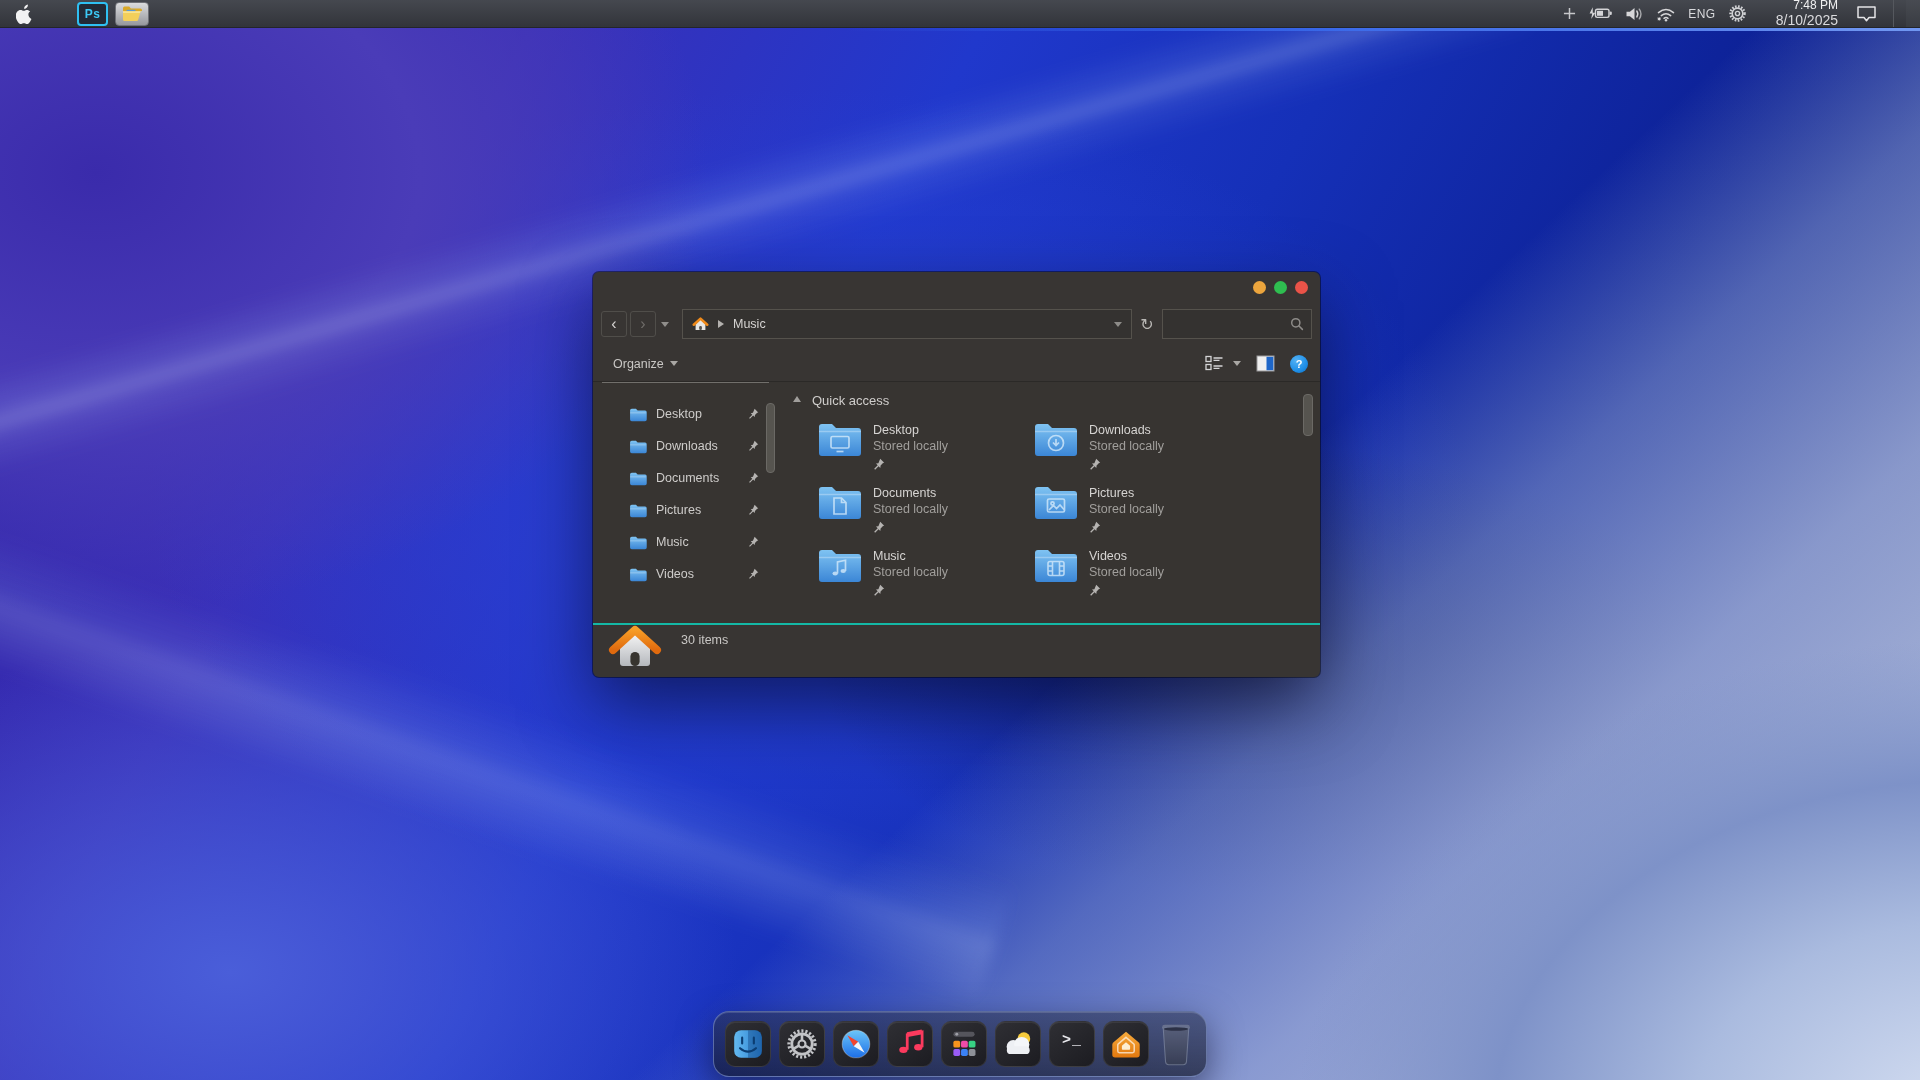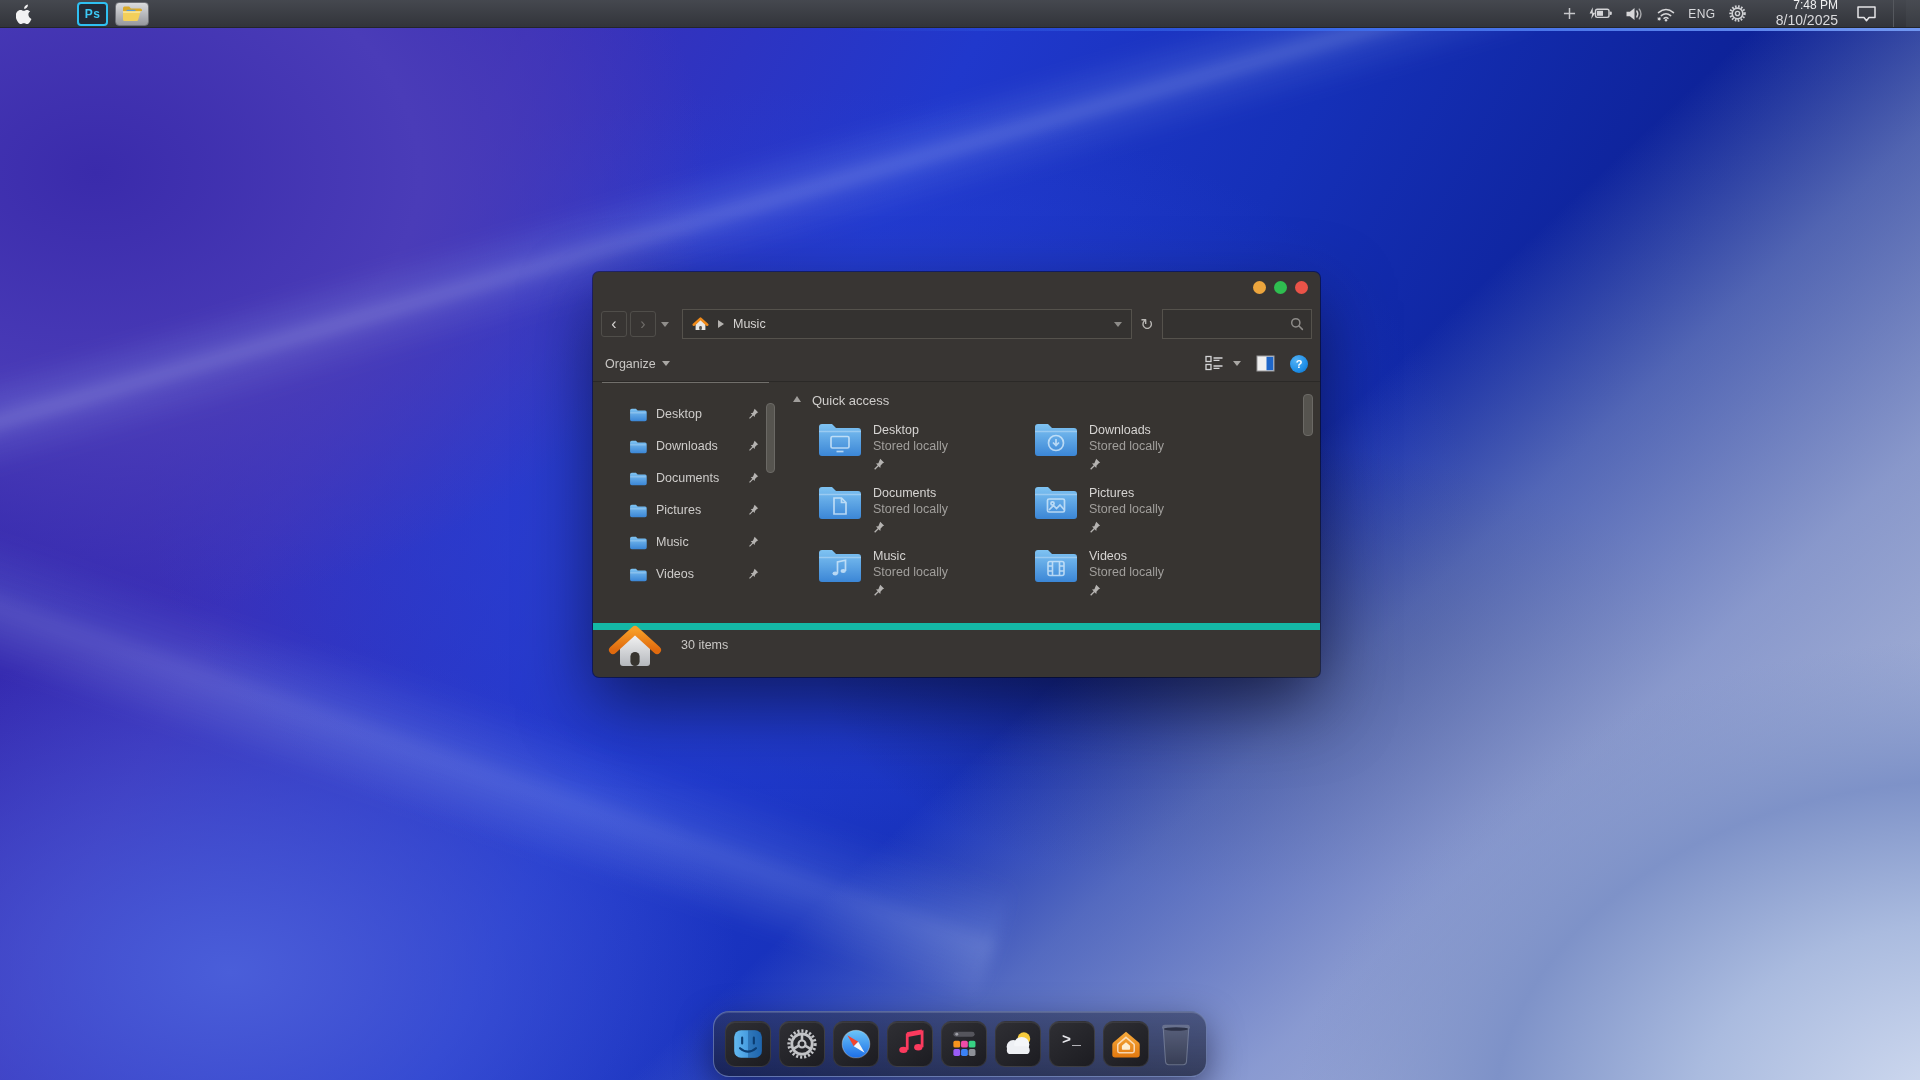--- a/index.html
+++ b/index.html
@@ -73,21 +73,21 @@
   .refresh { width:30px; display:flex; justify-content:center; font-family:"DejaVu Sans",sans-serif;
     font-size:16px; color:#b8b6b3; }
   .searchbox { width:150px; height:30px; border:1px solid #55524c; background:#343230;
     display:flex; align-items:center; }
   .searchbox input { flex:1; min-width:0; background:transparent; border:none; outline:none;
     color:#d6d4d2; font:12.5px "Liberation Sans",sans-serif; padding:0 4px 0 8px; }
   .search-mag { margin-right:7px; display:flex; }
 
   .commandbar { flex:none; height:36px; display:flex; align-items:center; padding:0 12px;
     border-bottom:1px solid #2b2927; }
-  .organize { display:flex; align-items:center; gap:6px; color:#c9c7c5; }
+  .organize { display:flex; align-items:center; gap:6px; color:#c9c7c5;margin-left:8px; }
   .org-caret { width:0; height:0; border:4.5px solid transparent; border-top:5.5px solid #a9a7a4; transform:translateY(2px); }
   .cmd-right { margin-left:auto; display:flex; align-items:center; gap:9px; }
   .view-caret { width:0; height:0; border:4px solid transparent; border-top:5px solid #a9a7a4; transform:translateY(2px); }
   .help-btn { width:18px; height:18px; border-radius:50%; background:radial-gradient(circle at 35% 30%, #53b2f5, #1f8fe8 60%, #0e6dc0);
     color:#fff; font-size:11px; font-weight:bold; display:flex; align-items:center; justify-content:center; }
 
   .win-body { flex:1; min-height:0; display:flex; position:relative; background:#373431; }
   .sidebar { flex:none; width:192px; position:relative; padding-top:16px; }
   .sidebar::before { content:''; position:absolute; top:0; left:9px; right:16px; height:1px; background:#716f6b; }
   .side-item { height:32px; display:flex; align-items:center; padding-left:36px; gap:9px; position:relative; color:#cecccA; }
@@ -100,21 +100,21 @@
   .qa-collapse { width:0; height:0; border:4.5px solid transparent; border-bottom:6px solid #a09e9b; transform:translateY(-3px); }
   .tiles { display:grid; grid-template-columns:216px 216px; row-gap:8px; margin:11px 0 0 24px; }
   .tile { display:flex; gap:10px; height:55px; }
   .tile-text { display:flex; flex-direction:column; line-height:1.3; padding-top:1px; }
   .tile-name { color:#d6d4d2; }
   .tile-sub { color:#a19f9c; }
   .tile-pin { margin-top:3px; }
   .main-scroll { position:absolute; right:7px; top:12px; width:10px; height:42px;
     background:#56544f; border:1px solid #6b6965; border-radius:4px; }
 
-  .statusbar { flex:none; height:54px; border-top:7px solid #14b8a6; position:relative; border-radius:0 0 6px 6px; }
+  .statusbar { flex:none; height:54px; border-top:2px solid #14b8a6; position:relative; border-radius:0 0 6px 6px; }
   .status-home { position:absolute; left:15px; bottom:3px; }
   .status-text { position:absolute; left:88px; top:8px; color:#c9c7c5; }
 
   
   .dock { position:absolute; left:50%; transform:translateX(-50%); bottom:3px; z-index:40;
     height:66px; display:flex; align-items:center; gap:8px; padding:0 11px;
     background:linear-gradient(rgba(44,52,82,.60), rgba(16,20,38,.68));
     border:1.5px solid rgba(140,160,215,.55); border-radius:16px;
     box-shadow:0 12px 34px rgba(0,0,25,.5), inset 0 1px 0 rgba(255,255,255,.14); }
   .dock-tile { width:46px; height:46px; border-radius:10px;

